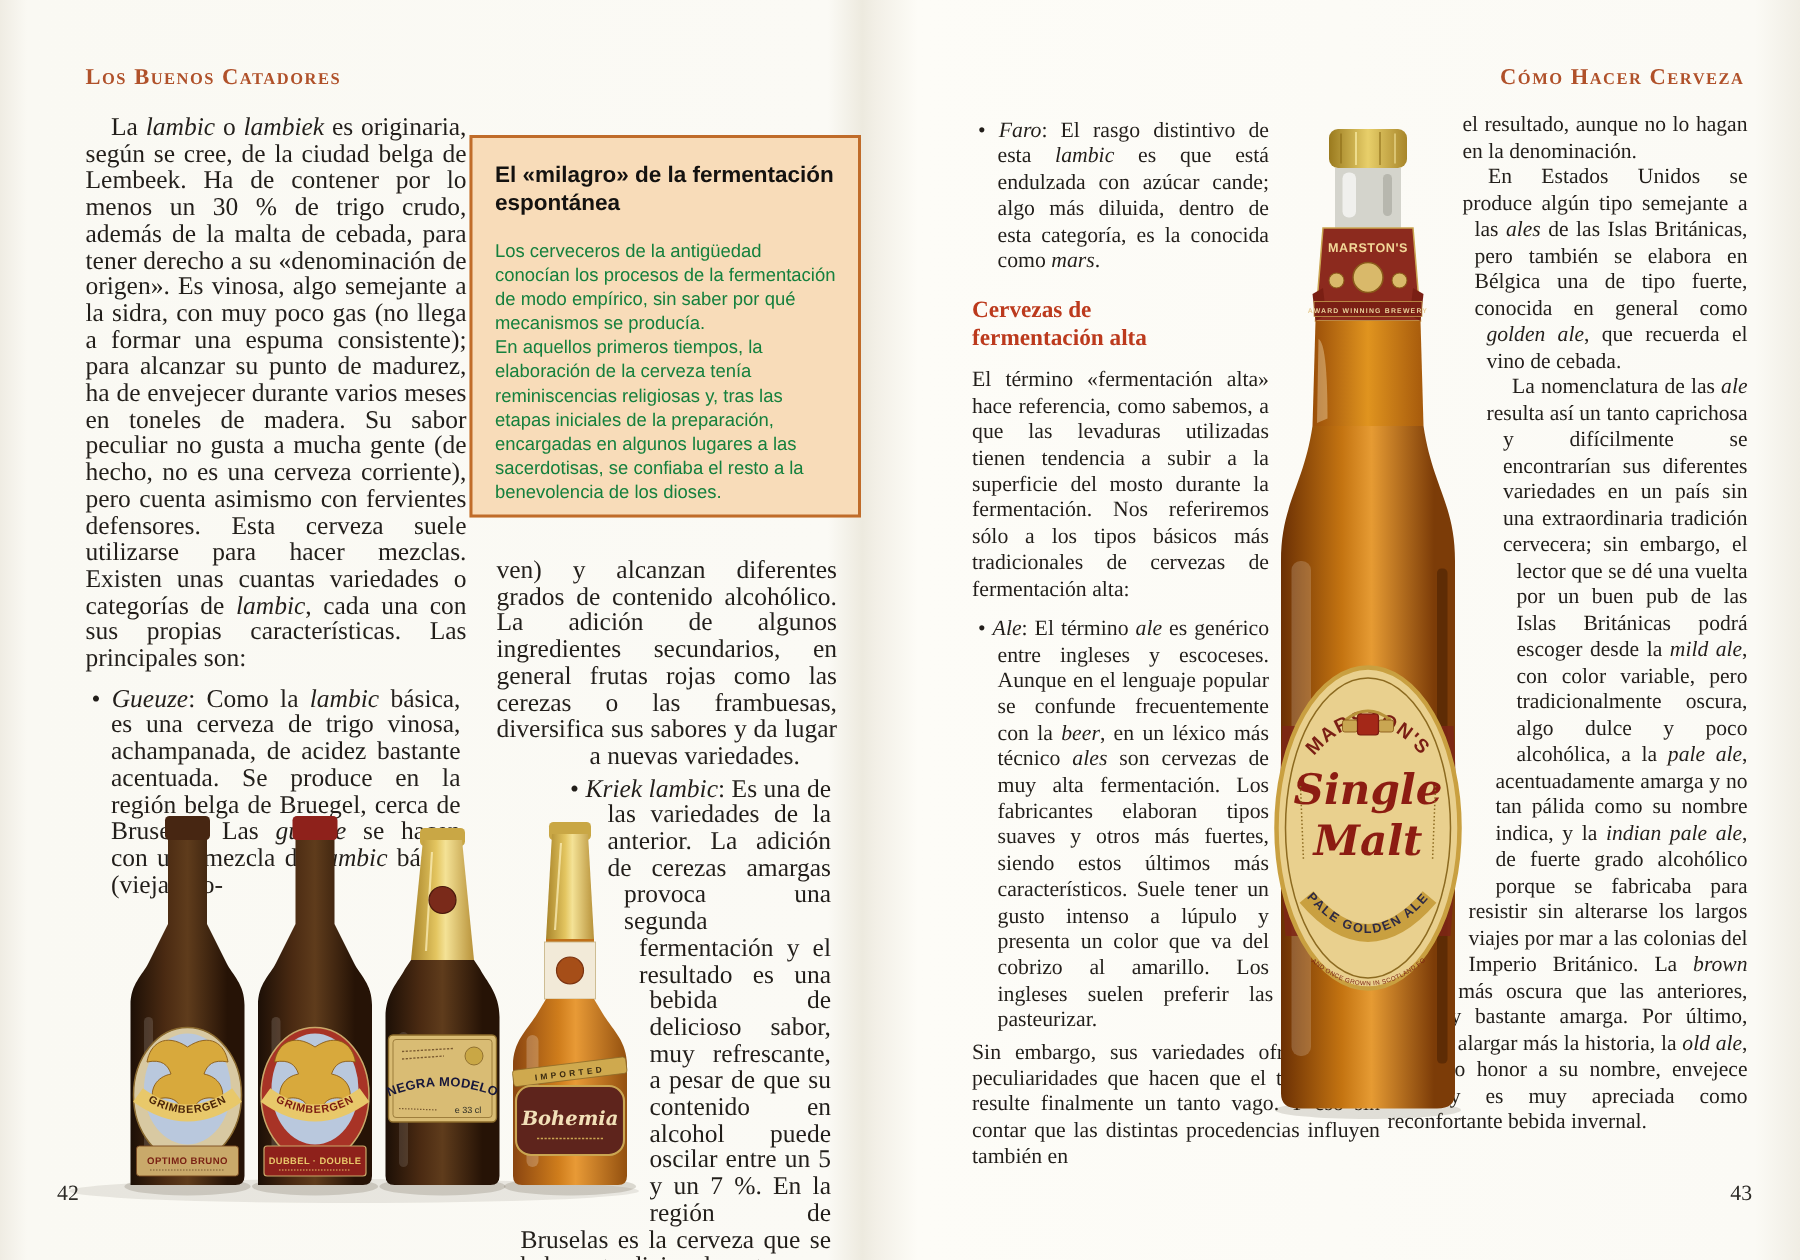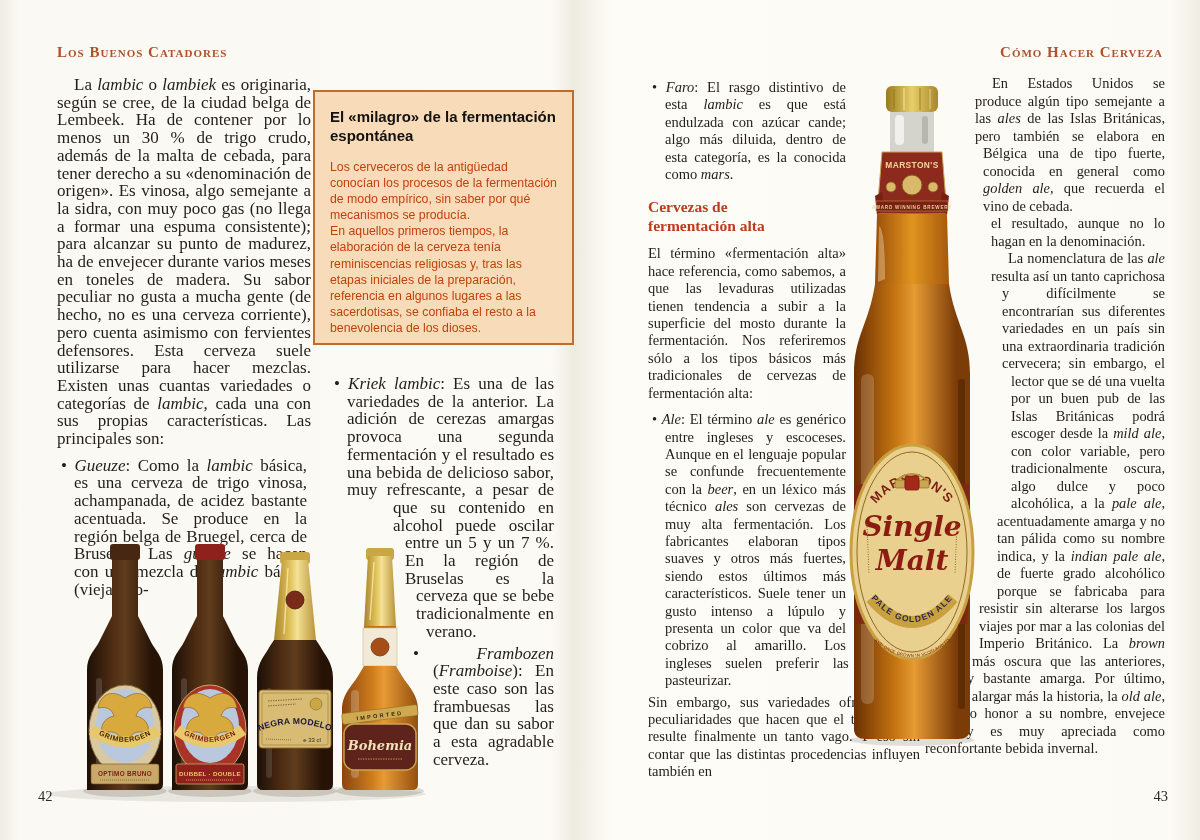--- a/index.html
+++ b/index.html
@@ -47,21 +47,21 @@
     margin:14px 0 10px 0;text-indent:0;
   }
   #sidebar{
     position:absolute;left:313px;top:90px;width:261px;height:255px;
     box-sizing:border-box;background:#f8dcb9;border:2px solid #c06c2a;
     padding:16px 14px 10px 15px;font-family:"Liberation Sans",sans-serif;
   }
   #sidebar h3{
     margin:0 0 14px 0;font-size:15px;line-height:18.5px;color:#141210;font-weight:bold;
   }
-  #sidebar p{margin:0;font-size:12.3px;line-height:16.1px;color:#c2410c;text-align:left;}
+  #sidebar p{margin:0;font-size:12.3px;line-height:16.1px;color:#15803d;text-align:left;}
   .photo{position:absolute;}
   #left-photo{left:40px;top:538px;width:392px;height:266px;}
   #right-photo{left:845px;top:84px;width:133px;height:663px;}
   svg text{font-family:"Liberation Sans",sans-serif;}
   svg .serifTxt{font-family:"DejaVu Serif",serif;}
 </style>
 </head>
 <body>
 
 <div class="spread">
@@ -70,30 +70,31 @@
     <div class="runhead runhead-left">Los Buenos Catadores</div>
 
     <div class="col" id="l-col1">
       <p class="para para-indent">La <i>lambic</i> o <i>lambiek</i> es originaria, según se cree, de la ciudad belga de Lembeek. Ha de contener por lo menos un 30&nbsp;% de trigo crudo, además de la malta de cebada, para tener derecho a su «denominación de origen». Es vinosa, algo semejante a la sidra, con muy poco gas (no llega a formar una espuma consistente); para alcanzar su punto de madurez, ha de envejecer durante varios meses en toneles de madera. Su sabor peculiar no gusta a mucha gente (de hecho, no es una cerveza corriente), pero cuenta asimismo con fervientes defensores. Esta cerveza suele utilizarse para hacer mezclas. Existen unas cuantas variedades o categorías de <i>lambic</i>, cada una con sus propias características. Las principales son:</p>
       <p class="bullet bullet-gap">• <i>Gueuze</i>: Como la <i>lambic</i> básica, es una cerveza de trigo vinosa, achampanada, de acidez bastante acentuada. Se produce en la región belga de Bruegel, cerca de Bruselas. Las <i>gueuze</i> se hacen con una mezcla de <i>lambic</i> básica (vieja y jo-</p>
     </div>
 
     <div id="sidebar">
       <h3>El «milagro» de la fermentación espontánea</h3>
       <p>Los cerveceros de la antigüedad conocían los procesos de la fermentación de modo empírico, sin saber por qué mecanismos se producía.</p>
-      <p>En aquellos primeros tiempos, la elaboración de la cerveza tenía reminiscencias religiosas y, tras las etapas iniciales de la preparación, referencia en algunos lugares a las sacerdotisas, se confiaba el resto a la benevolencia de los dioses.</p>
+      <p>En aquellos primeros tiempos, la elaboración de la cerveza tenía reminiscencias religiosas y, tras las etapas iniciales de la preparación, encargadas en algunos lugares a las sacerdotisas, se confiaba el resto a la benevolencia de los dioses.</p>
     </div>
 
     <div class="col" id="l-col2">
       <span class="sp l2a"></span>
       <span class="sp l2b"></span>
       <span class="sp l2c"></span>
       <span class="sp l2d"></span>
       <span class="sp l2e"></span>
       <span class="sp l2f"></span>
+      <p class="para">ven) y alcanzan diferentes grados de contenido alcohólico. La adición de algunos ingredientes secundarios, en general frutas rojas como las cerezas o las frambuesas, diversifica sus sabores y da lugar a nuevas variedades.</p>
       <p class="bullet">• <i>Kriek lambic</i>: Es una de las variedades de la anterior. La adición de cerezas amargas provoca una segunda fermentación y el resultado es una bebida de delicioso sabor, muy refrescante, a pesar de que su contenido en alcohol puede oscilar entre un 5 y un 7&nbsp;%. En la región de Bruselas es la cerveza que se bebe tradicionalmente en verano.</p>
       <p class="bullet nested">• <i>Frambozen</i> (<i>Framboise</i>): En este caso son las frambuesas las que dan su sabor a esta agradable cerveza.</p>
     </div>
 
     <svg id="left-photo" class="photo" viewBox="0 0 392 266">
       <defs>
         <linearGradient id="gDark" x1="0" y1="0" x2="1" y2="0">
           <stop offset="0" stop-color="#1c0f06"></stop>
             <stop offset="0.3" stop-color="#4a2a12"></stop>
           <stop offset="0.5" stop-color="#5f3c1c"></stop>
@@ -208,22 +209,22 @@
     </div>
 
     <div class="col" id="r-col2">
       <span class="sp r2a"></span>
       <span class="sp r2b"></span>
       <span class="sp r2c"></span>
       <span class="sp r2d"></span>
       <span class="sp r2e"></span>
       <span class="sp r2f"></span>
       <span class="sp r2g"></span>
+      <p class="para">el resultado, aunque no lo hagan en la denominación.</p>
       <p class="para para-indent">En Estados Unidos se produce algún tipo semejante a las <i>ales</i> de las Islas Británicas, pero también se elabora en Bélgica una de tipo fuerte, conocida en general como <i>golden ale</i>, que recuerda el vino de cebada.</p>
-      <p class="para">el resultado, aunque no lo hagan en la denominación.</p>
       <p class="para para-indent">La nomenclatura de las <i>ale</i> resulta así un tanto caprichosa y difícilmente se encontrarían sus diferentes variedades en un país sin una extraordinaria tradición cervecera; sin embargo, el lector que se dé una vuelta por un buen pub de las Islas Británicas podrá escoger desde la <i>mild ale</i>, con color variable, pero tradicionalmente oscura, algo dulce y poco alcohólica, a la <i>pale ale</i>, acentuadamente amarga y no tan pálida como su nombre indica, y la <i>indian pale ale</i>, de fuerte grado alcohólico porque se fabricaba para resistir sin alterarse los largos viajes por mar a las colonias del Imperio Británico. La <i>brown ale</i> es más oscura que las anteriores, suave y bastante amarga. Por último, para no alargar más la historia, la <i>old ale</i>, haciendo honor a su nombre, envejece bien y es muy apreciada como reconfortante bebida invernal.</p>
     </div>
 
     <svg id="right-photo" class="photo" viewBox="0 0 133 663">
       <defs>
         <linearGradient id="mGlass" x1="0" y1="0" x2="1" y2="0">
           <stop offset="0" stop-color="#6b3004"></stop>
             <stop offset="0.35" stop-color="#c47411"></stop>
           <stop offset="0.52" stop-color="#e69b33"></stop>
             <stop offset="0.88" stop-color="#7c3c08"></stop>

